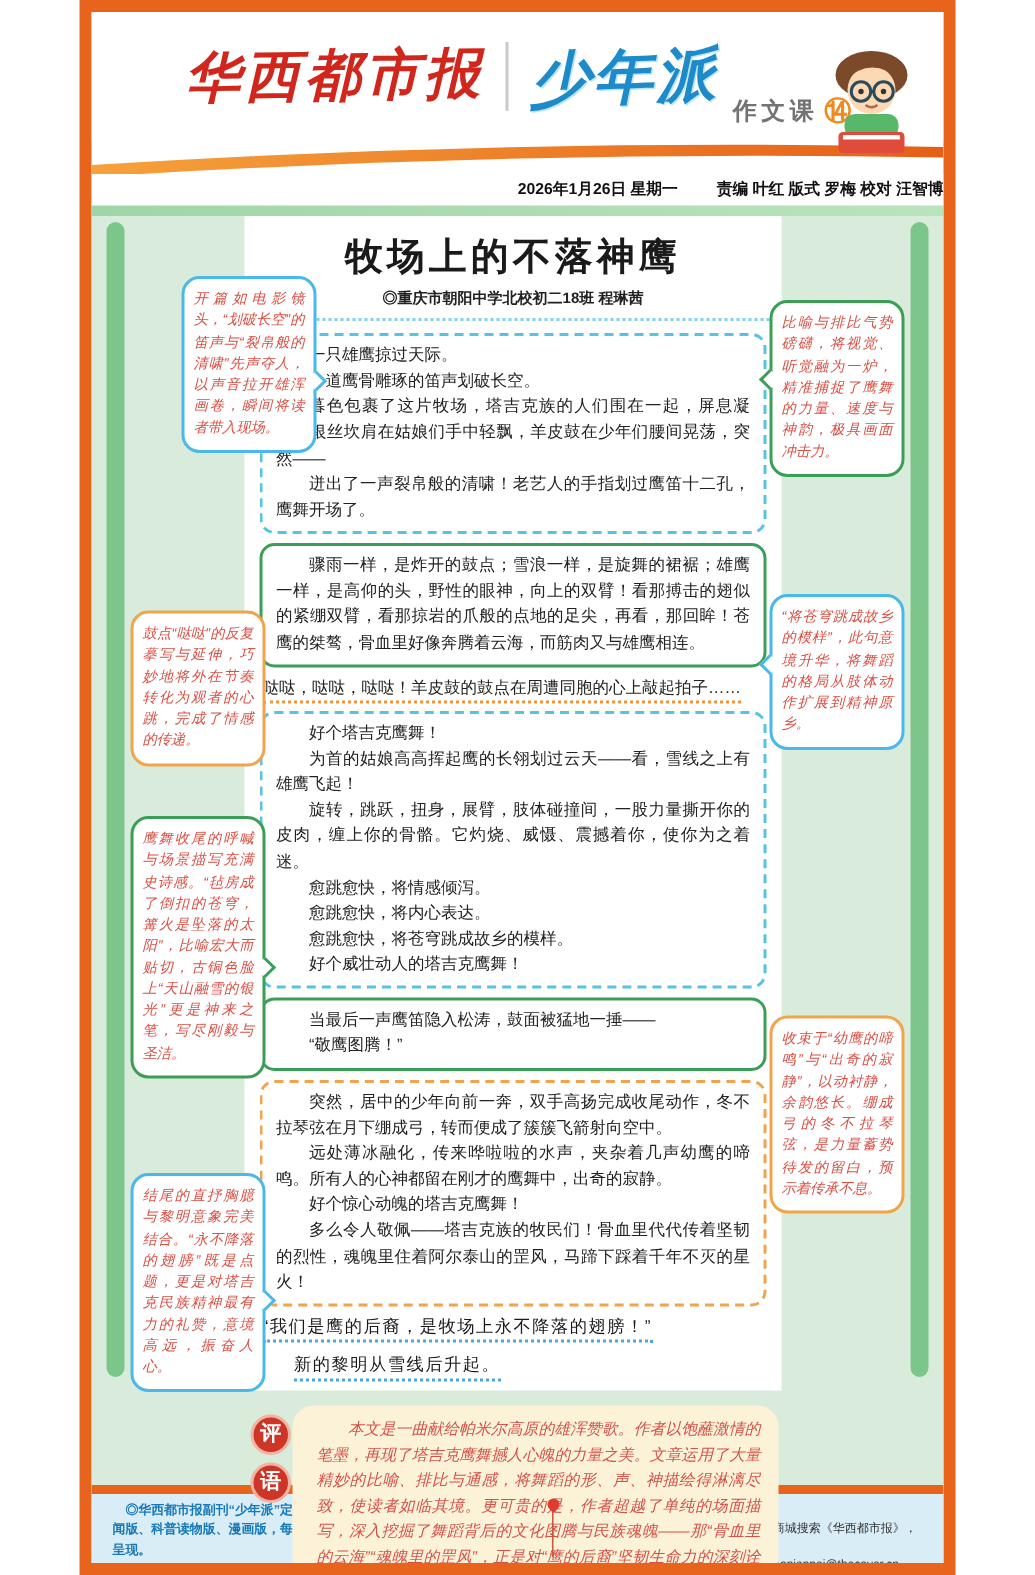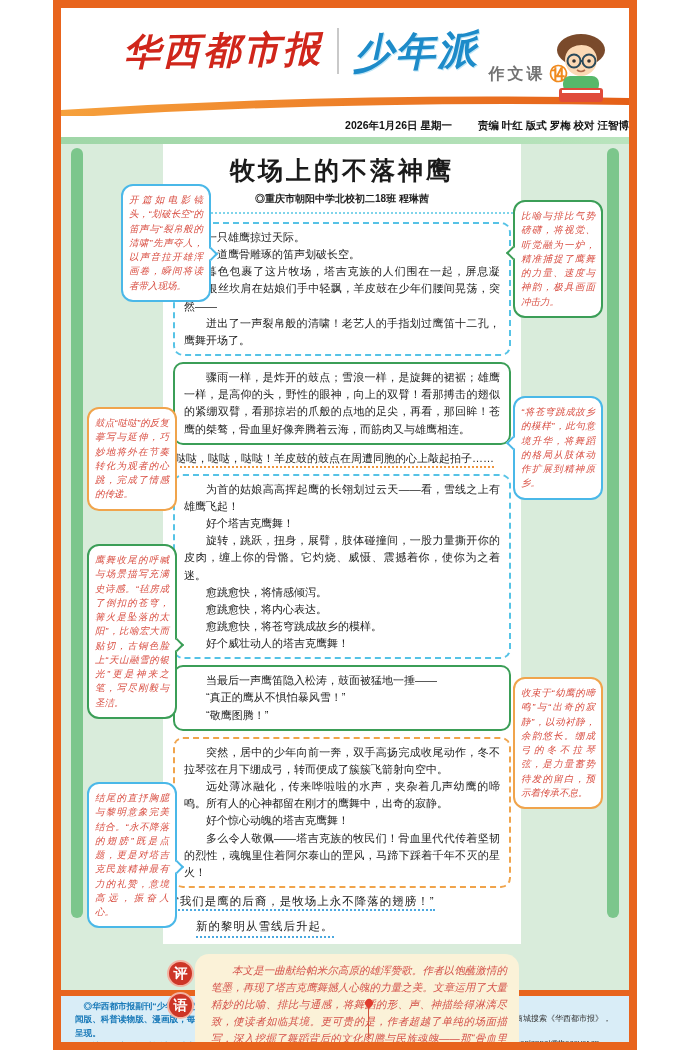--- a/index.html
+++ b/index.html
@@ -145,32 +145,31 @@
 
         <div class="box green">
           <p class="para">骤雨一样，是炸开的鼓点；雪浪一样，是旋舞的裙裾；雄鹰一样，是高仰的头，野性的眼神，向上的双臂！看那搏击的翅似的紧绷双臂，看那掠岩的爪般的点地的足尖，再看，那回眸！苍鹰的桀骜，骨血里好像奔腾着云海，而筋肉又与雄鹰相连。</p>
         </div>
 
         <div class="interlude">
           <span class="arrow-line"></span><span class="u-orange">哒哒，哒哒，哒哒！羊皮鼓的鼓点在周遭同胞的心上敲起拍子……</span>
         </div>
 
         <div class="box cyan">
+          <p class="para">好个塔吉克鹰舞！</p>
           <p class="para">为首的姑娘高高挥起鹰的长翎划过云天——看，雪线之上有雄鹰飞起！</p>
-          <p class="para">好个塔吉克鹰舞！</p>
           <p class="para">旋转，跳跃，扭身，展臂，肢体碰撞间，一股力量撕开你的皮肉，缠上你的骨骼。它灼烧、威慑、震撼着你，使你为之着迷。</p>
           <p class="para">愈跳愈快，将情感倾泻。</p>
           <p class="para">愈跳愈快，将内心表达。</p>
           <p class="para">愈跳愈快，将苍穹跳成故乡的模样。</p>
           <p class="para">好个威壮动人的塔吉克鹰舞！</p>
         </div>
 
         <div class="box green">
           <p class="para">当最后一声鹰笛隐入松涛，鼓面被猛地一捶——</p>
-          <p class="para">“真正的鹰从不惧怕暴风雪！”</p>
           <p class="para">“敬鹰图腾！”</p>
         </div>
 
         <div class="box orange">
           <p class="para">突然，居中的少年向前一奔，双手高扬完成收尾动作，冬不拉琴弦在月下绷成弓，转而便成了簇簇飞箭射向空中。</p>
           <p class="para">远处薄冰融化，传来哗啦啦的水声，夹杂着几声幼鹰的啼鸣。所有人的心神都留在刚才的鹰舞中，出奇的寂静。</p>
           <p class="para">好个惊心动魄的塔吉克鹰舞！</p>
           <p class="para">多么令人敬佩——塔吉克族的牧民们！骨血里代代传着坚韧的烈性，魂魄里住着阿尔泰山的罡风，马蹄下踩着千年不灭的星火！</p>
         </div>
 

